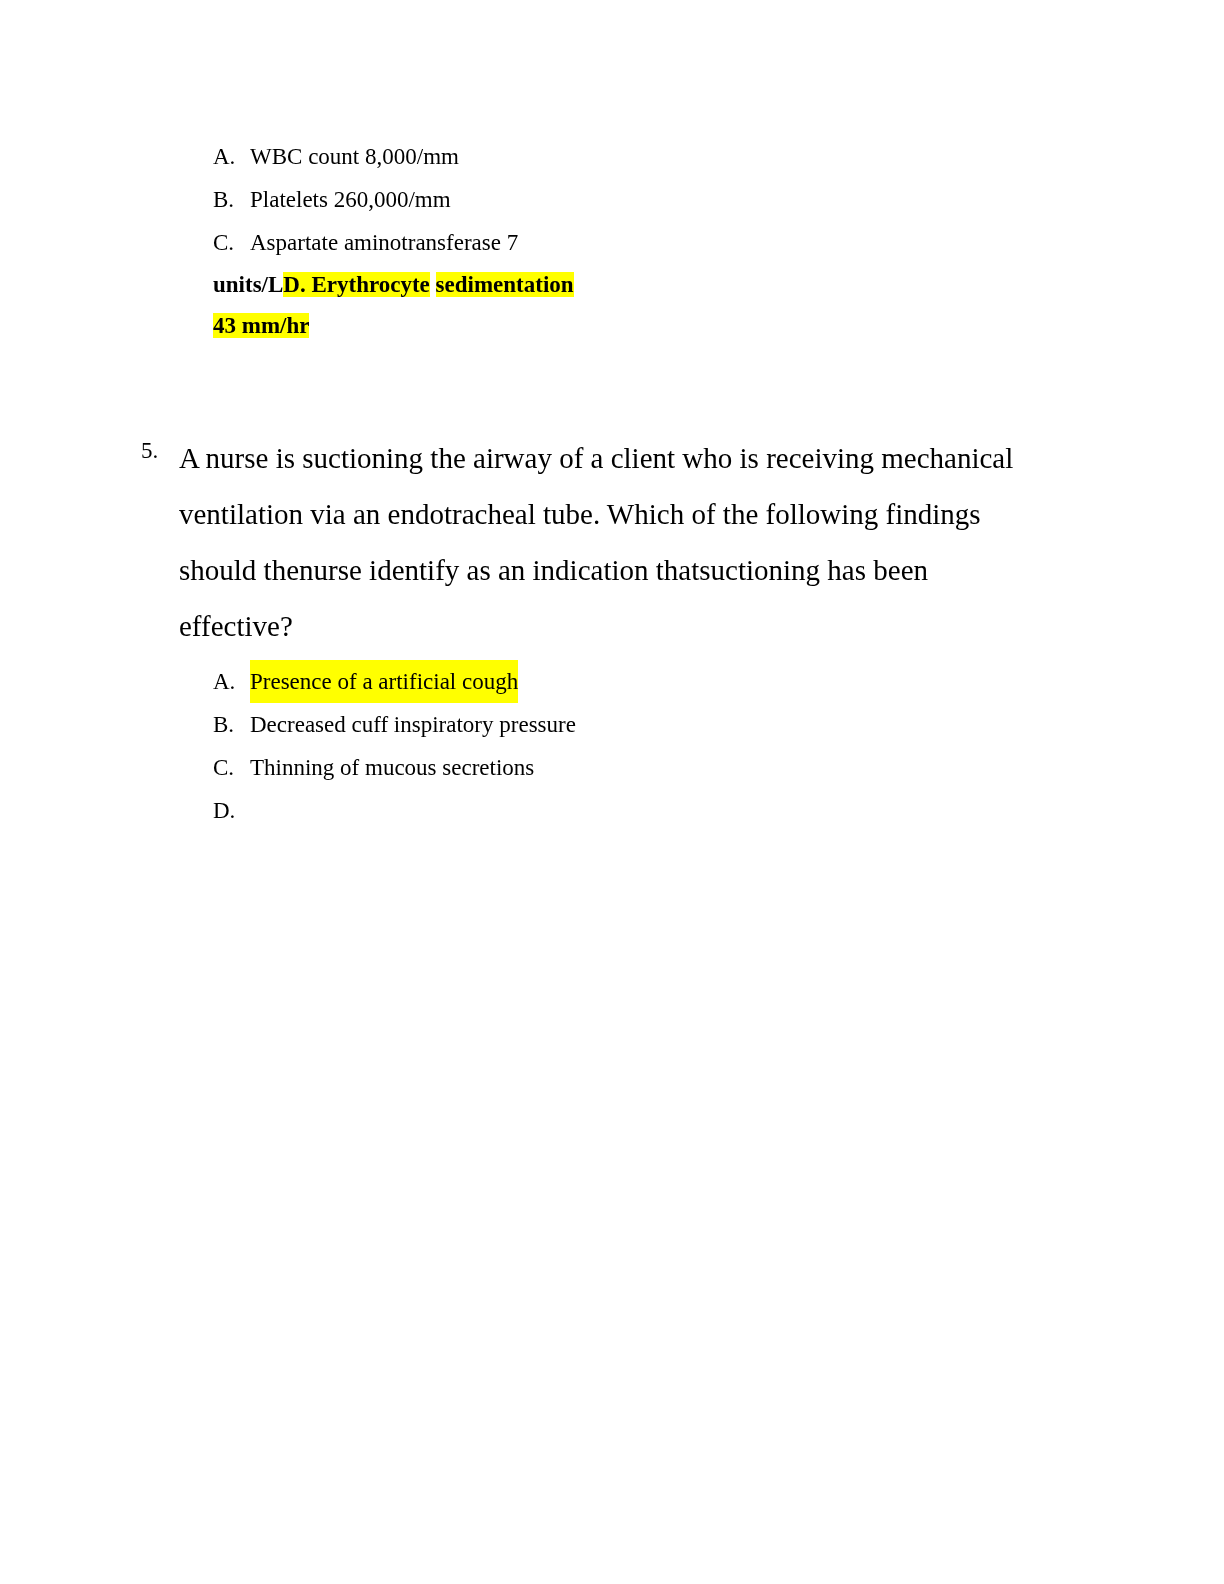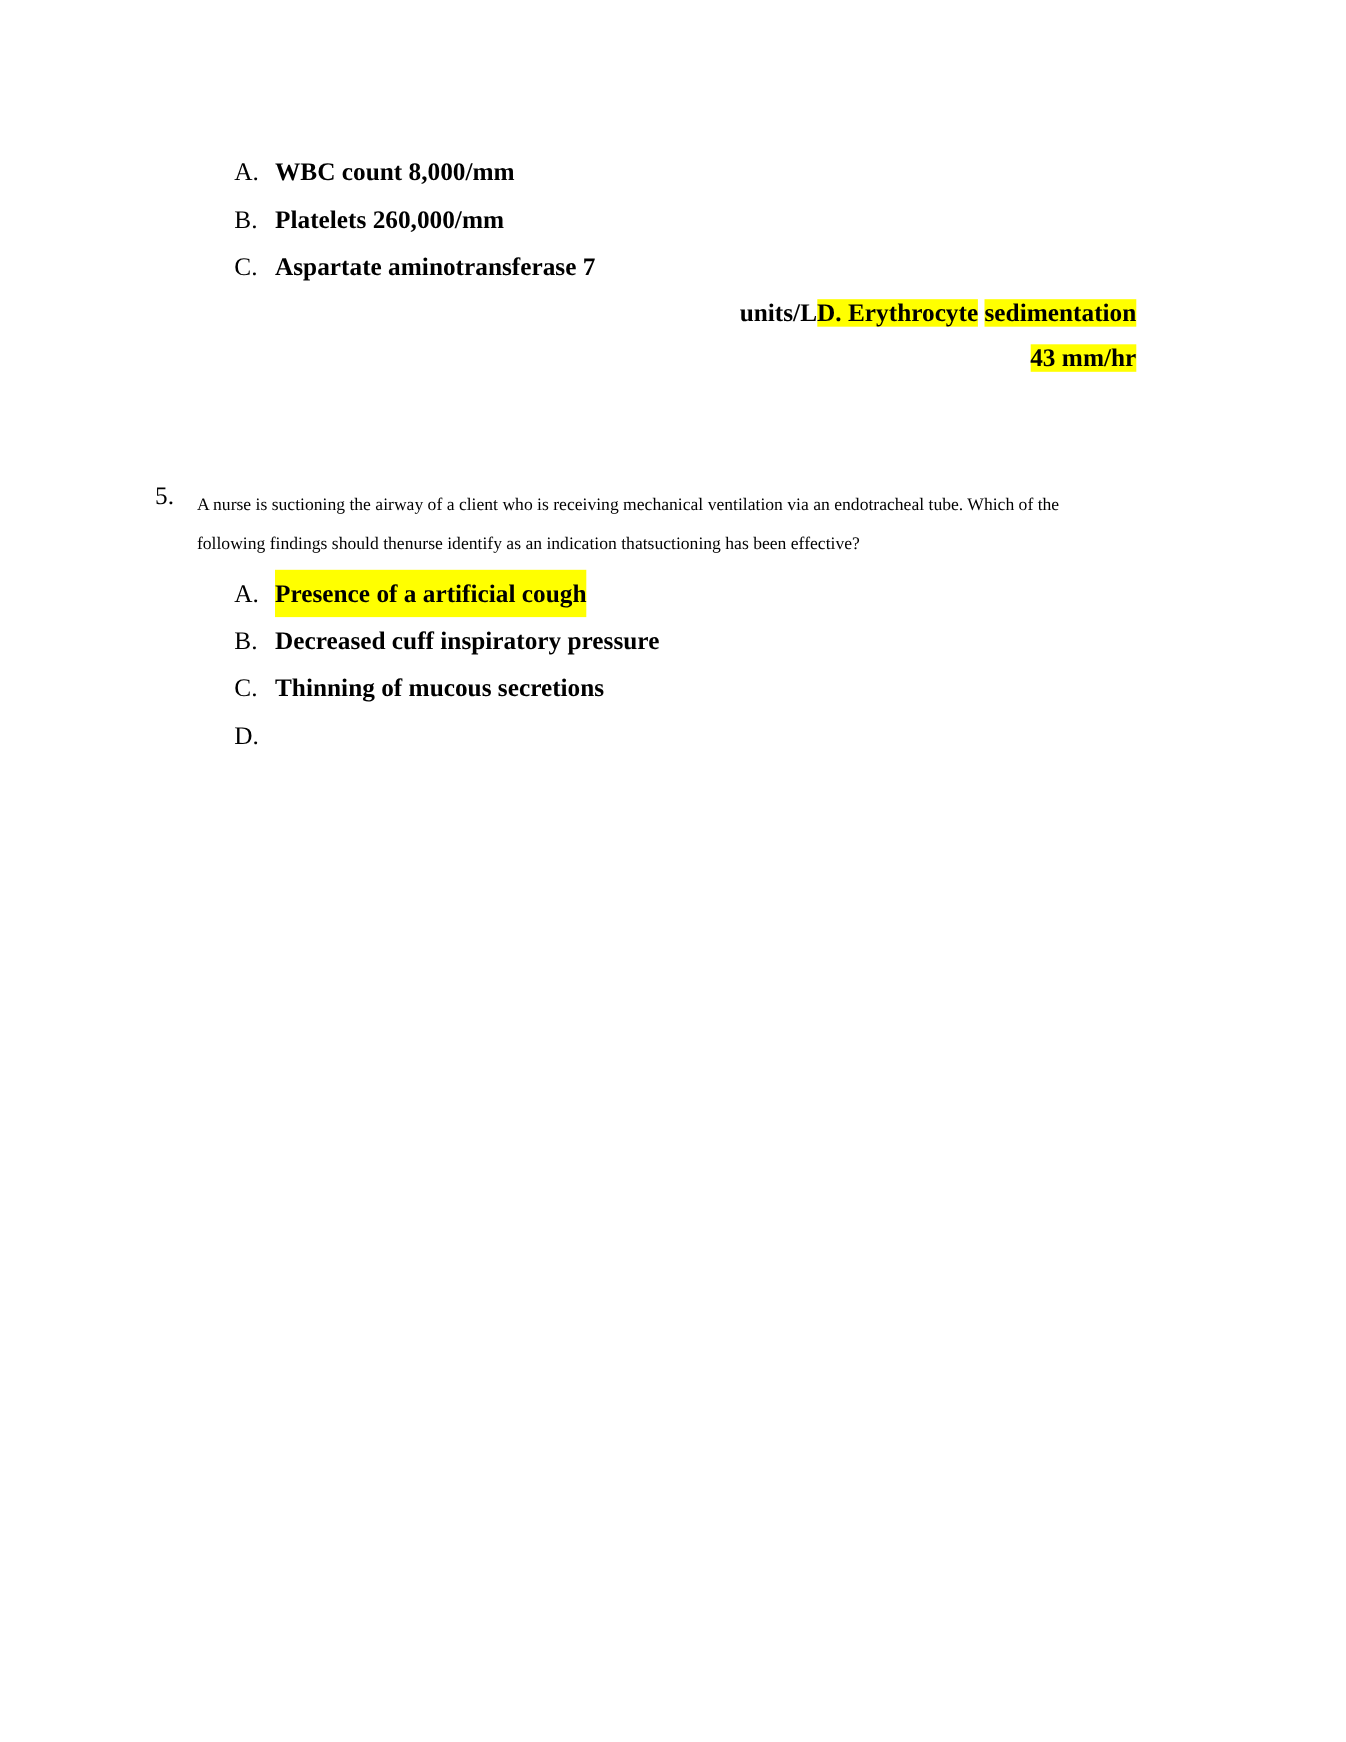--- a/index.html
+++ b/index.html
@@ -30,26 +30,24 @@
     font-size: 23px;
     line-height: 43px;
   }
   .opt-letter {
     width: 37px;
     flex: 0 0 37px;
     font-size: 23px;
   }
   .opt-text {
     font-size: 23px;
-    font-weight: bold;
   }
   .wrap-line {
     font-size: 23px;
     line-height: 41px;
-    text-align: right;
   }
   .hl {
     background: #ffff00;
   }
   .bold {
     font-weight: bold;
   }
 
   
   .q5 {
@@ -62,24 +60,23 @@
     display: flex;
     align-items: flex-start;
   }
   .q5-num {
     width: 38px;
     flex: 0 0 38px;
     font-size: 23px;
     line-height: 41px;
   }
   .q5-stem {
-    font-size: 16px;
-    line-height: 35px;
+    font-size: 29px;
+    line-height: 56px;
     width: 845px;
-    margin-top: 12px;
   }
   .q5-options {
     margin-top: 6px;
     margin-left: 72px;
     width: 780px;
   }
   .q5-options .opt-row {
     line-height: 43px;
   }
 </style>

